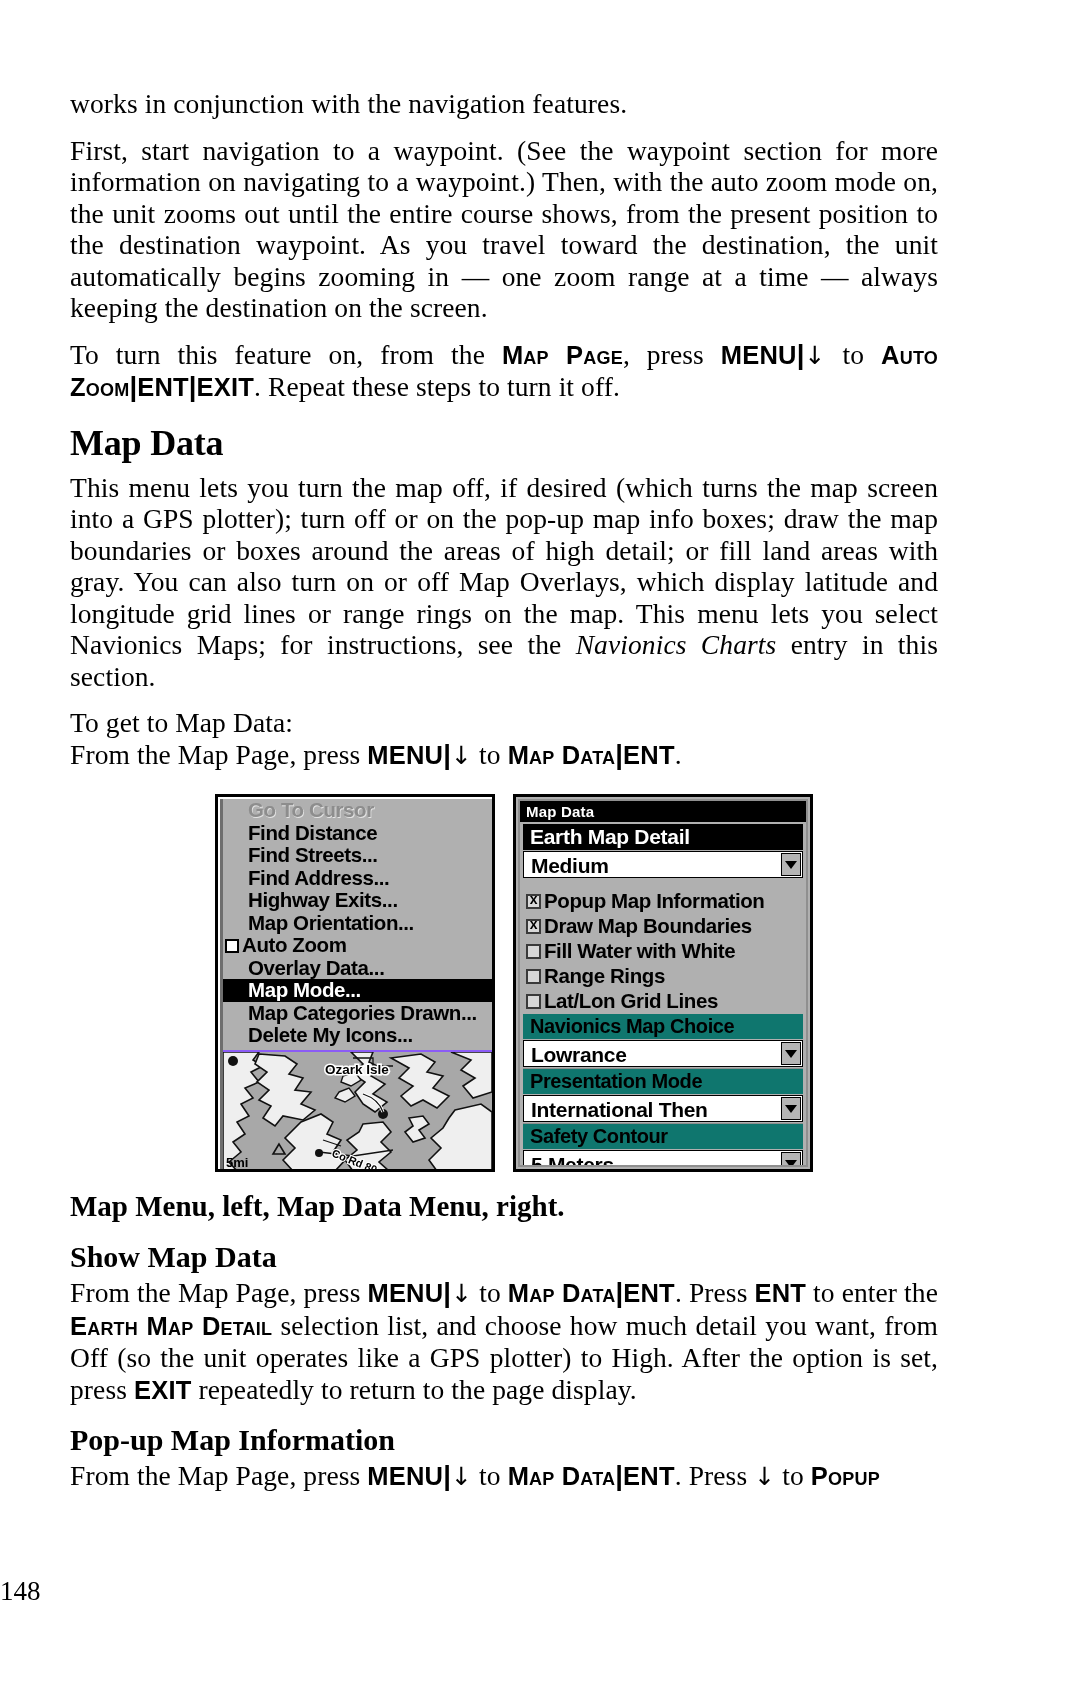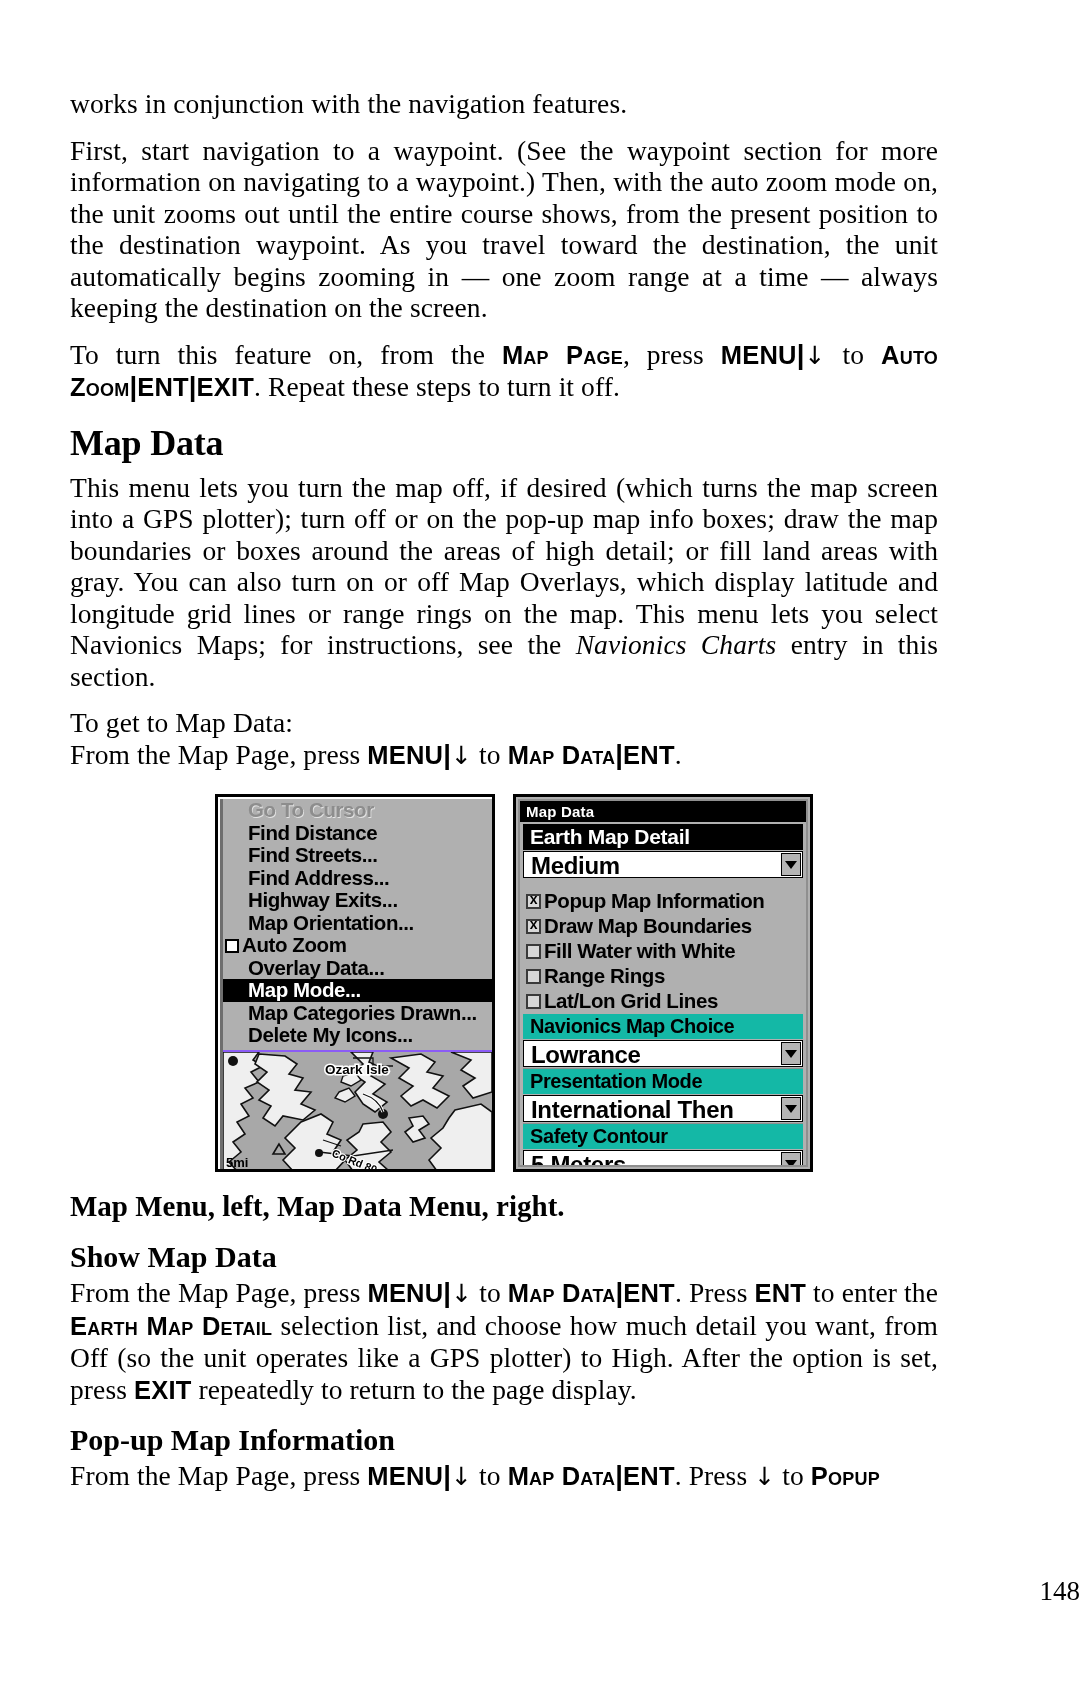--- a/index.html
+++ b/index.html
@@ -198,39 +198,39 @@
     font-family: "Liberation Sans", sans-serif;
     font-weight: bold;
     font-size: 21px;
     height: 26px;
     line-height: 26px;
     padding-left: 7px;
     margin: 2px 3px 0 3px;
     letter-spacing: -0.3px;
   }
   .md-label {
-    background: #14b8a6;
+    background: #0f766e;
     color: #000000;
     font-family: "Liberation Sans", sans-serif;
     font-weight: bold;
     font-size: 20px;
     height: 25px;
     line-height: 25px;
     padding-left: 7px;
     margin: 1px 3px 0 3px;
     letter-spacing: -0.4px;
     border-top: 1px solid #8f8f8f;
   }
   .md-combo {
     position: relative;
     background: #ffffff;
     color: #000000;
     font-family: "Liberation Sans", sans-serif;
     font-weight: bold;
-    font-size: 24px;
+    font-size: 21px;
     height: 27px;
     line-height: 27px;
     padding-left: 7px;
     margin: 1px 3px 0 3px;
     border: 1px solid #000000;
     box-sizing: border-box;
     letter-spacing: -0.3px;
   }
   .md-combo .caret {
     position: absolute;
@@ -282,21 +282,21 @@
     left: 0; right: 0; top: -2px;
     font-size: 14px;
     font-weight: bold;
   }
 
   .page-number {
     position: absolute;
     left: 0;
     width: 1080px;
     top: 1576px;
-    text-align: right;
+    text-align: left;
     font-family: "Liberation Serif", serif;
     font-size: 27px;
   }
 </style>
 </head>
 <body>
 
 <div class="page">
   <div class="content">
 

